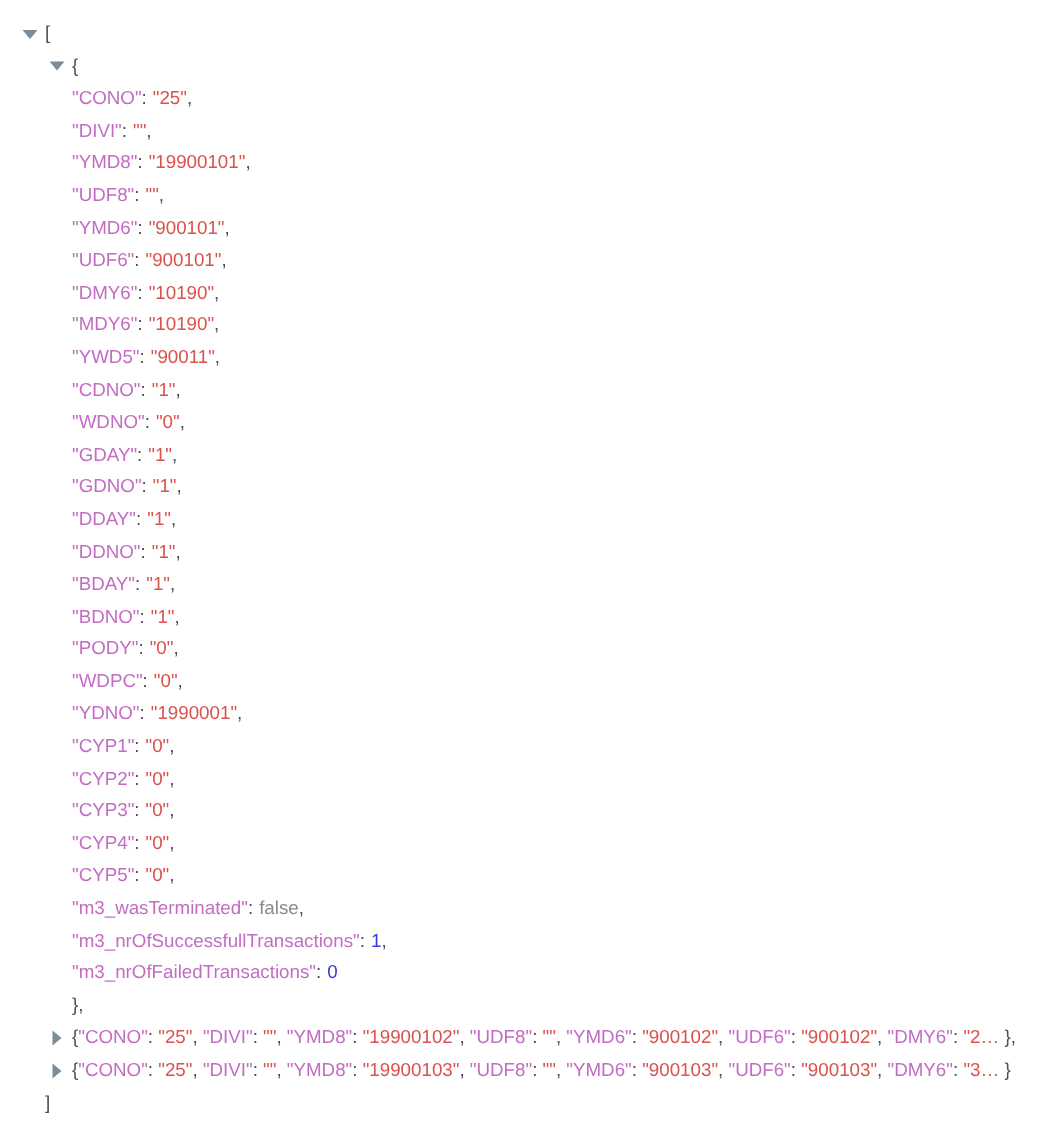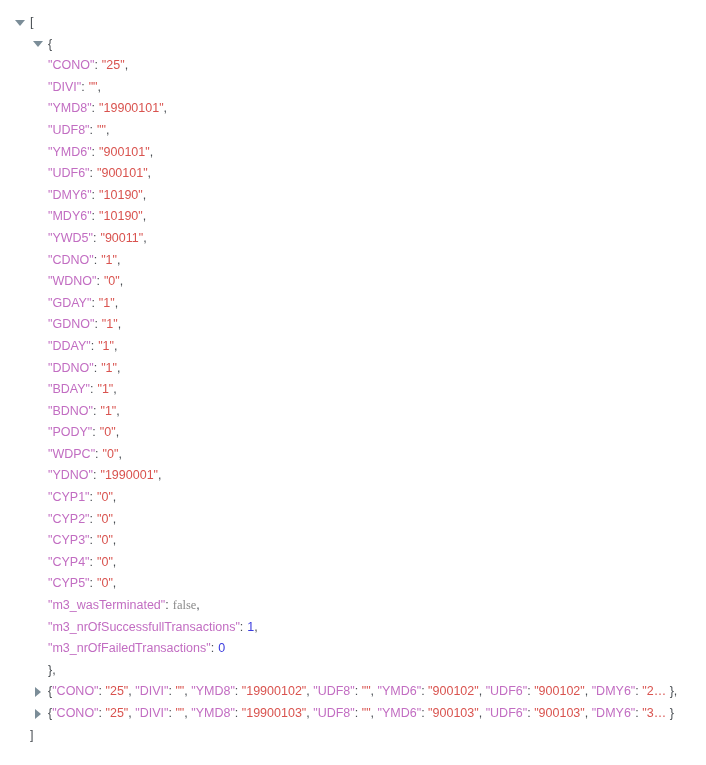--- a/index.html
+++ b/index.html
@@ -68,21 +68,21 @@
   .tw-spacer {
     display: inline-block;
     width: 16px;
     min-width: 16px;
   }
 
   
   .k      { color: #c26dc2; }
   .s      { color: #d9534f; }
   .n      { color: #3b3bde; }
-  .b      { color: #8a8a8a; font-family: Liberation Serif, serif; }
+  .b      { color: #8a8a8a; }
   .p      { color: #4a4f54; }
   .colon  { color: #4a4f54; }
 
   .kv-key   { margin-right: 0; }
   .kv-colon { margin-right: 4px; }
 
   .brace { color: #4a4f54; }
 
   .preview { white-space: nowrap; overflow: hidden; }
 </style>

